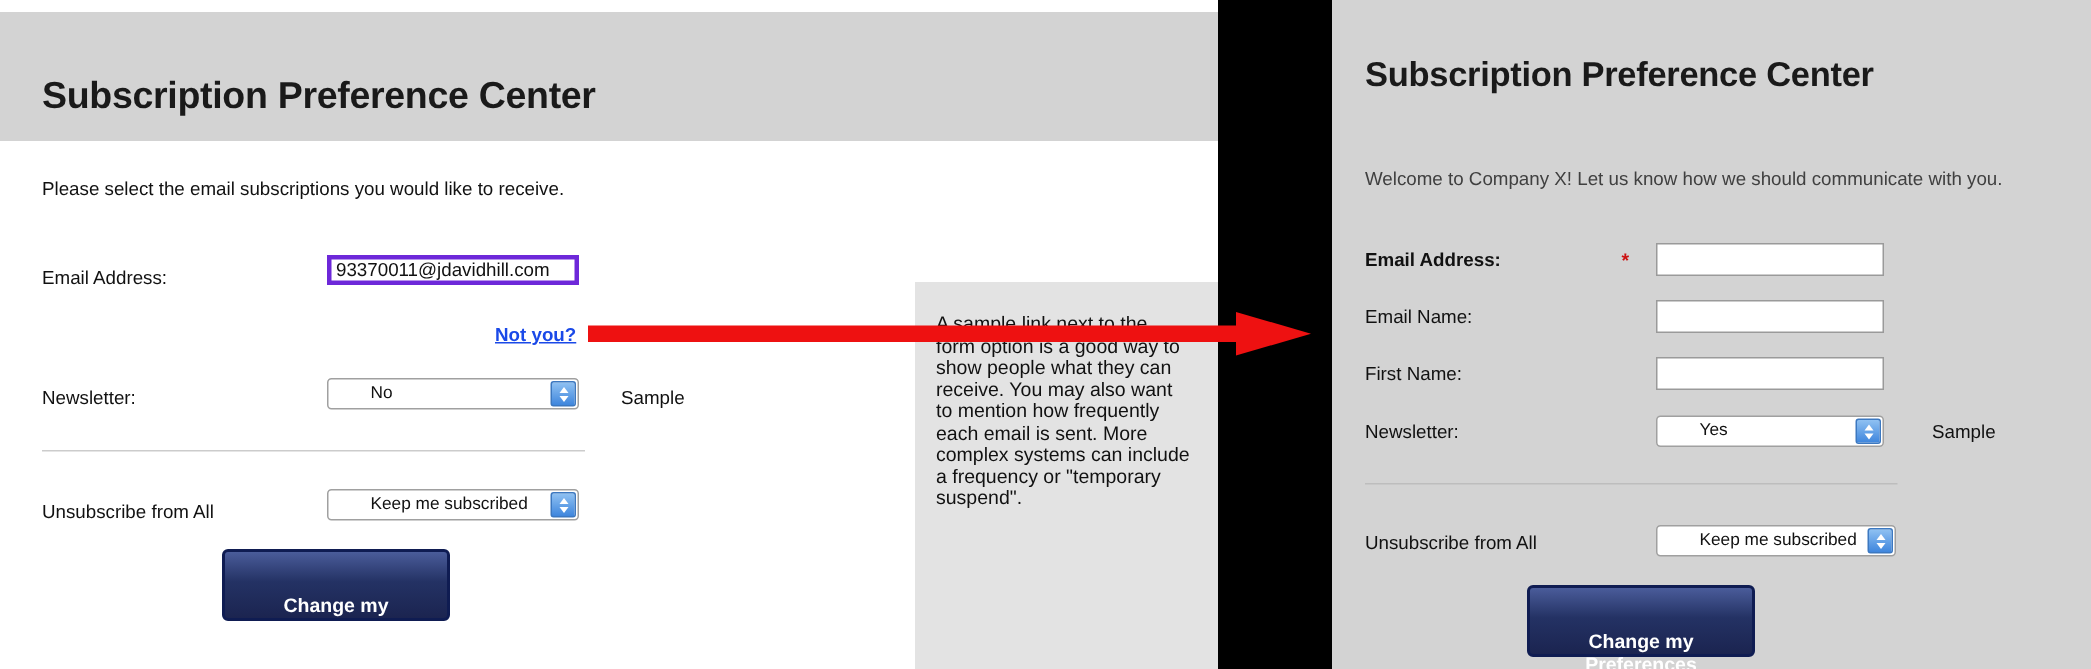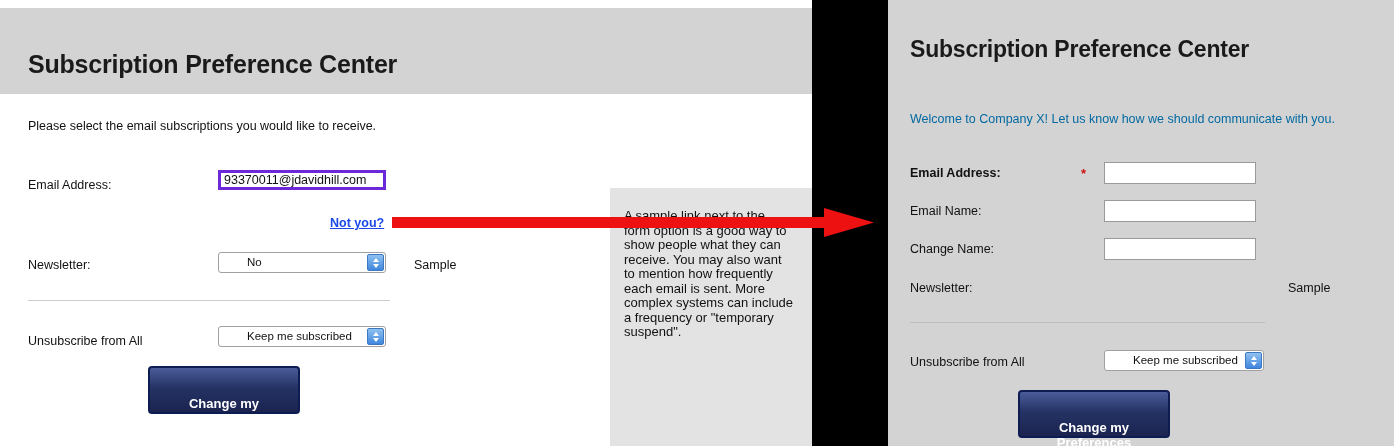--- a/index.html
+++ b/index.html
@@ -198,21 +198,21 @@
     left: 22px; top: 36px;
     font-size: 23px;
     font-weight: bold;
     color: #1a1a1a;
     letter-spacing: -0.2px;
   }
   #right-intro {
     position: absolute;
     left: 22px; top: 112px;
     font-size: 12.5px;
-    color: #0369a1;
+    color: #404040;
   }
   .rrow {
     position: absolute;
     left: 22px;
     font-size: 12.5px;
     color: #111111;
   }
   #r-email-label { top: 166px; font-weight: bold; }
   #r-last-label { top: 204px; }
   #r-first-label { top: 242px; }
@@ -316,24 +316,28 @@
   <div id="right-title">Subscription Preference Center</div>
   <div id="right-intro">Welcome to Company X! Let us know how we should communicate with you.</div>
 
   <div class="rrow" id="r-email-label">Email Address:</div>
   <div id="r-required">*</div>
   <input class="rinput" id="r-email-input" type="text" value="" style="">
 
   <div class="rrow" id="r-last-label">Email Name:</div>
   <input class="rinput" id="r-last-input" type="text" value="" style="">
 
-  <div class="rrow" id="r-first-label">Change Name:</div>
+  <div class="rrow" id="r-first-label">First Name:</div>
   <input class="rinput" id="r-first-input" type="text" value="" style="">
 
   <div class="rrow" id="r-news-label">Newsletter:</div>
+  <div class="selwrap" id="r-news-select">
+    <span class="seltext">Yes</span>
+    <span class="selarrow"></span>
+  </div>
   <div id="r-sample">Sample</div>
 
   <div id="r-divider"></div>
 
   <div class="rrow" id="r-unsub-label">Unsubscribe from All</div>
   <div class="selwrap" id="r-unsub-select">
     <span class="seltext">Keep me subscribed</span>
     <span class="selarrow"></span>
   </div>
 

